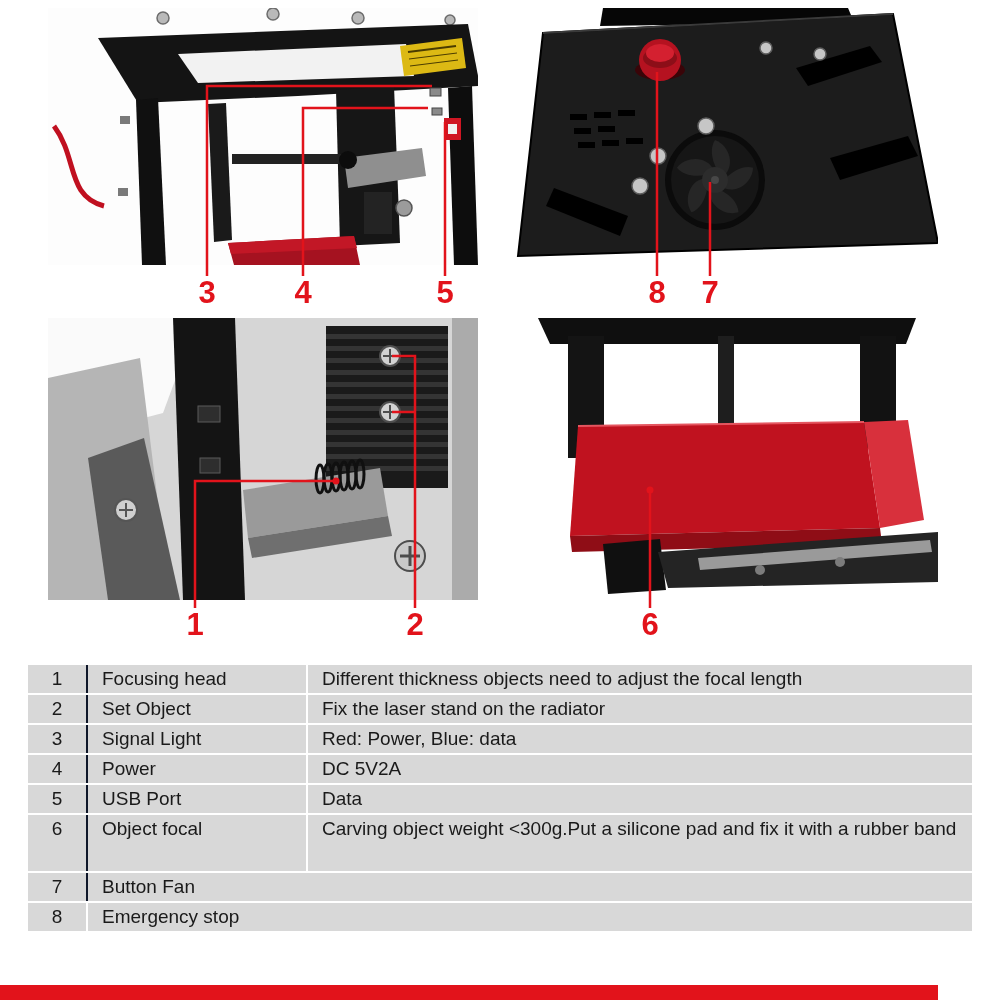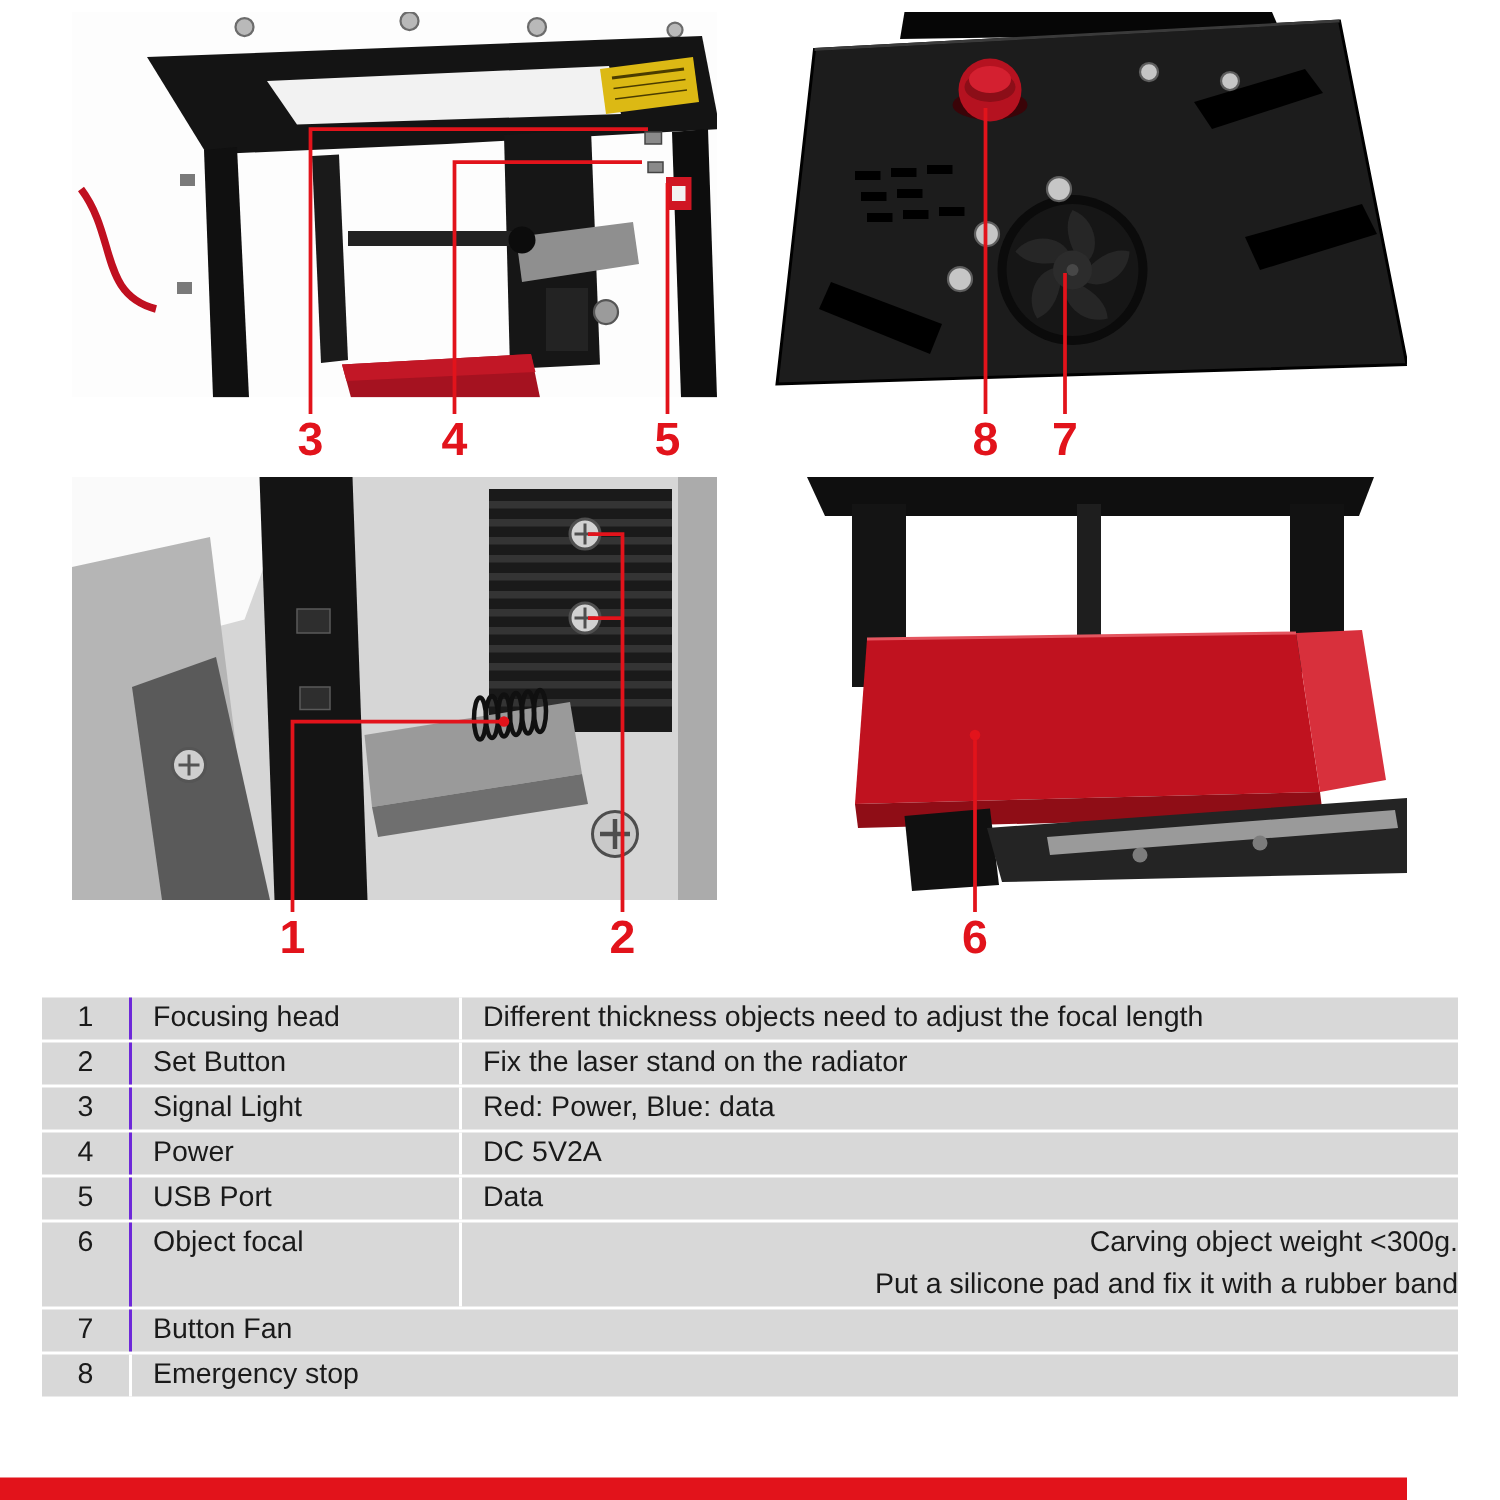--- a/index.html
+++ b/index.html
@@ -26,25 +26,25 @@
 
   .lines-overlay {
     position:absolute; left:0; top:0; width:1000px; height:1000px;
     pointer-events:none;
   }
 
   .spec-table { position:absolute; left:28px; top:665px; width:944px; font-size:19px; color:#1a1a1a; }
   .spec-row { display:flex; align-items:stretch; background:#d8d8d8; margin-bottom:2px; min-height:28px; }
   .spec-row .cell { display:flex; align-items:center; line-height:28px; }
   .cell.c-num  { flex:0 0 58px; justify-content:center; }
-  .cell.c-name { flex:0 0 220px; padding-left:14px; border-left:2px solid #6d28d9; }
+  .cell.c-name { flex:0 0 220px; padding-left:14px; border-left:2px solid #0f172a; }
   .cell.c-desc { flex:1; padding-left:14px; border-left:2px solid #fff; }
   .spec-row.row-double { min-height:56px; }
   .row-double .cell { align-items:flex-start; }
-  .row-double .c-desc { flex-direction:column; align-items:flex-end; }
+  .row-double .c-desc { flex-direction:row; align-items:flex-start; }
 
   .red-bar { position:absolute; left:0; top:985px; width:938px; height:15px; background:#e2131b; }
 </style>
 </head>
 <body>
 
 <div class="page">
 
   <div class="photo" id="photo-tl">
     <svg viewBox="0 0 430 257">
@@ -273,21 +273,21 @@
   <div class="callout-num" style="left:630px; top:608px;">6</div>
 
   <div class="spec-table">
     <div class="spec-row">
       <div class="cell c-num">1</div>
       <div class="cell c-name">Focusing head</div>
       <div class="cell c-desc">Different thickness objects need to adjust the focal length</div>
     </div>
     <div class="spec-row">
       <div class="cell c-num">2</div>
-      <div class="cell c-name">Set Button</div>
+      <div class="cell c-name">Set Object</div>
       <div class="cell c-desc">Fix the laser stand on the radiator</div>
     </div>
     <div class="spec-row">
       <div class="cell c-num">3</div>
       <div class="cell c-name">Signal Light</div>
       <div class="cell c-desc">Red: Power, Blue: data</div>
     </div>
     <div class="spec-row">
       <div class="cell c-num">4</div>
       <div class="cell c-name">Power</div>

